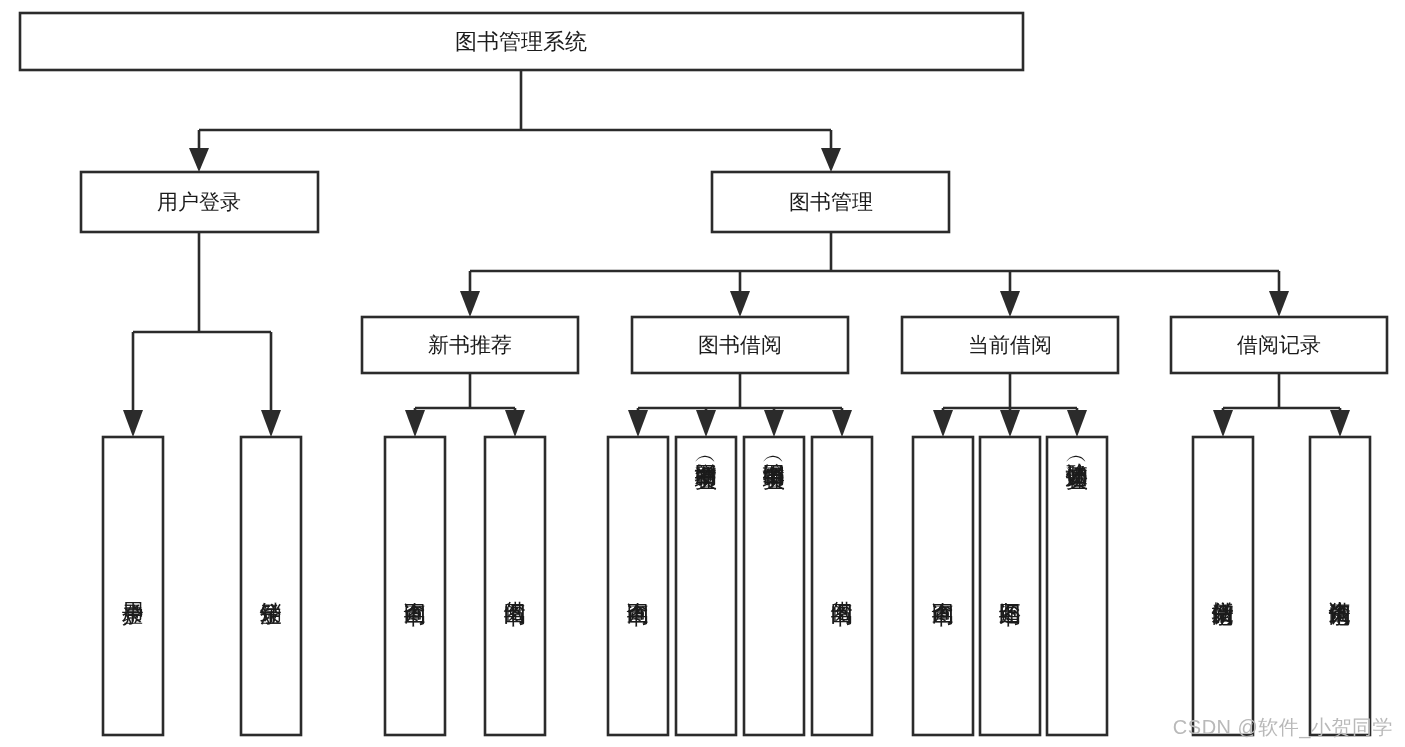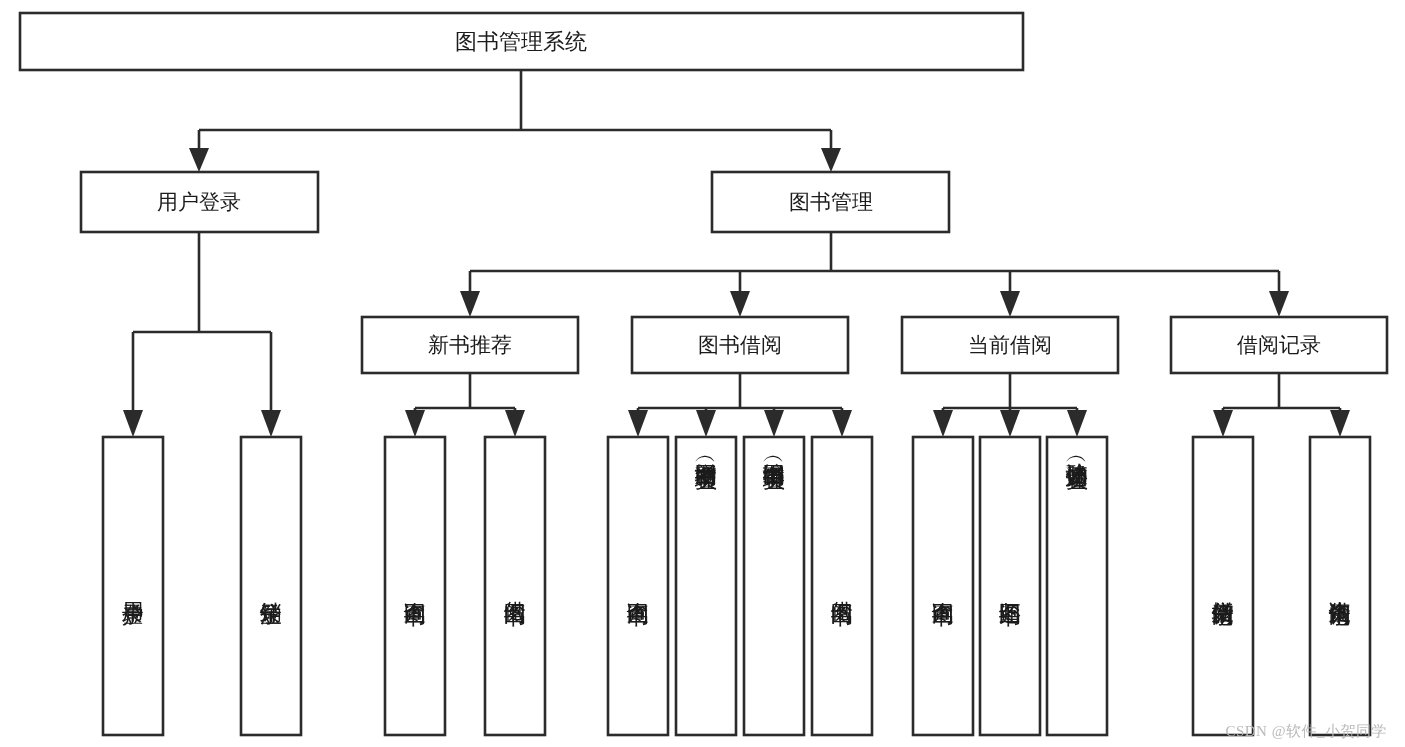--- a/index.html
+++ b/index.html
@@ -67,24 +67,24 @@
     text-orientation: upright;
     font-family: "Liberation Sans", "DejaVu Sans", sans-serif;
     font-size: 22px;
     line-height: 1.06;
     color: #1b1b1b;
     letter-spacing: 1px;
     white-space: nowrap;
   }
   .watermark {
     position: absolute;
-    right: 18px;
+    right: 12px;
     bottom: 6px;
-    font-family: Liberation Serif, serif;
-    font-size: 15px;
+    font-family: Liberation Sans, sans-serif;
+    font-size: 20px;
     color: #b9b9b9;
     letter-spacing: 0.5px;
     user-select: none;
   }
 </style>
 </head>
 <body>
 
 <div id="diagram-root">
 

